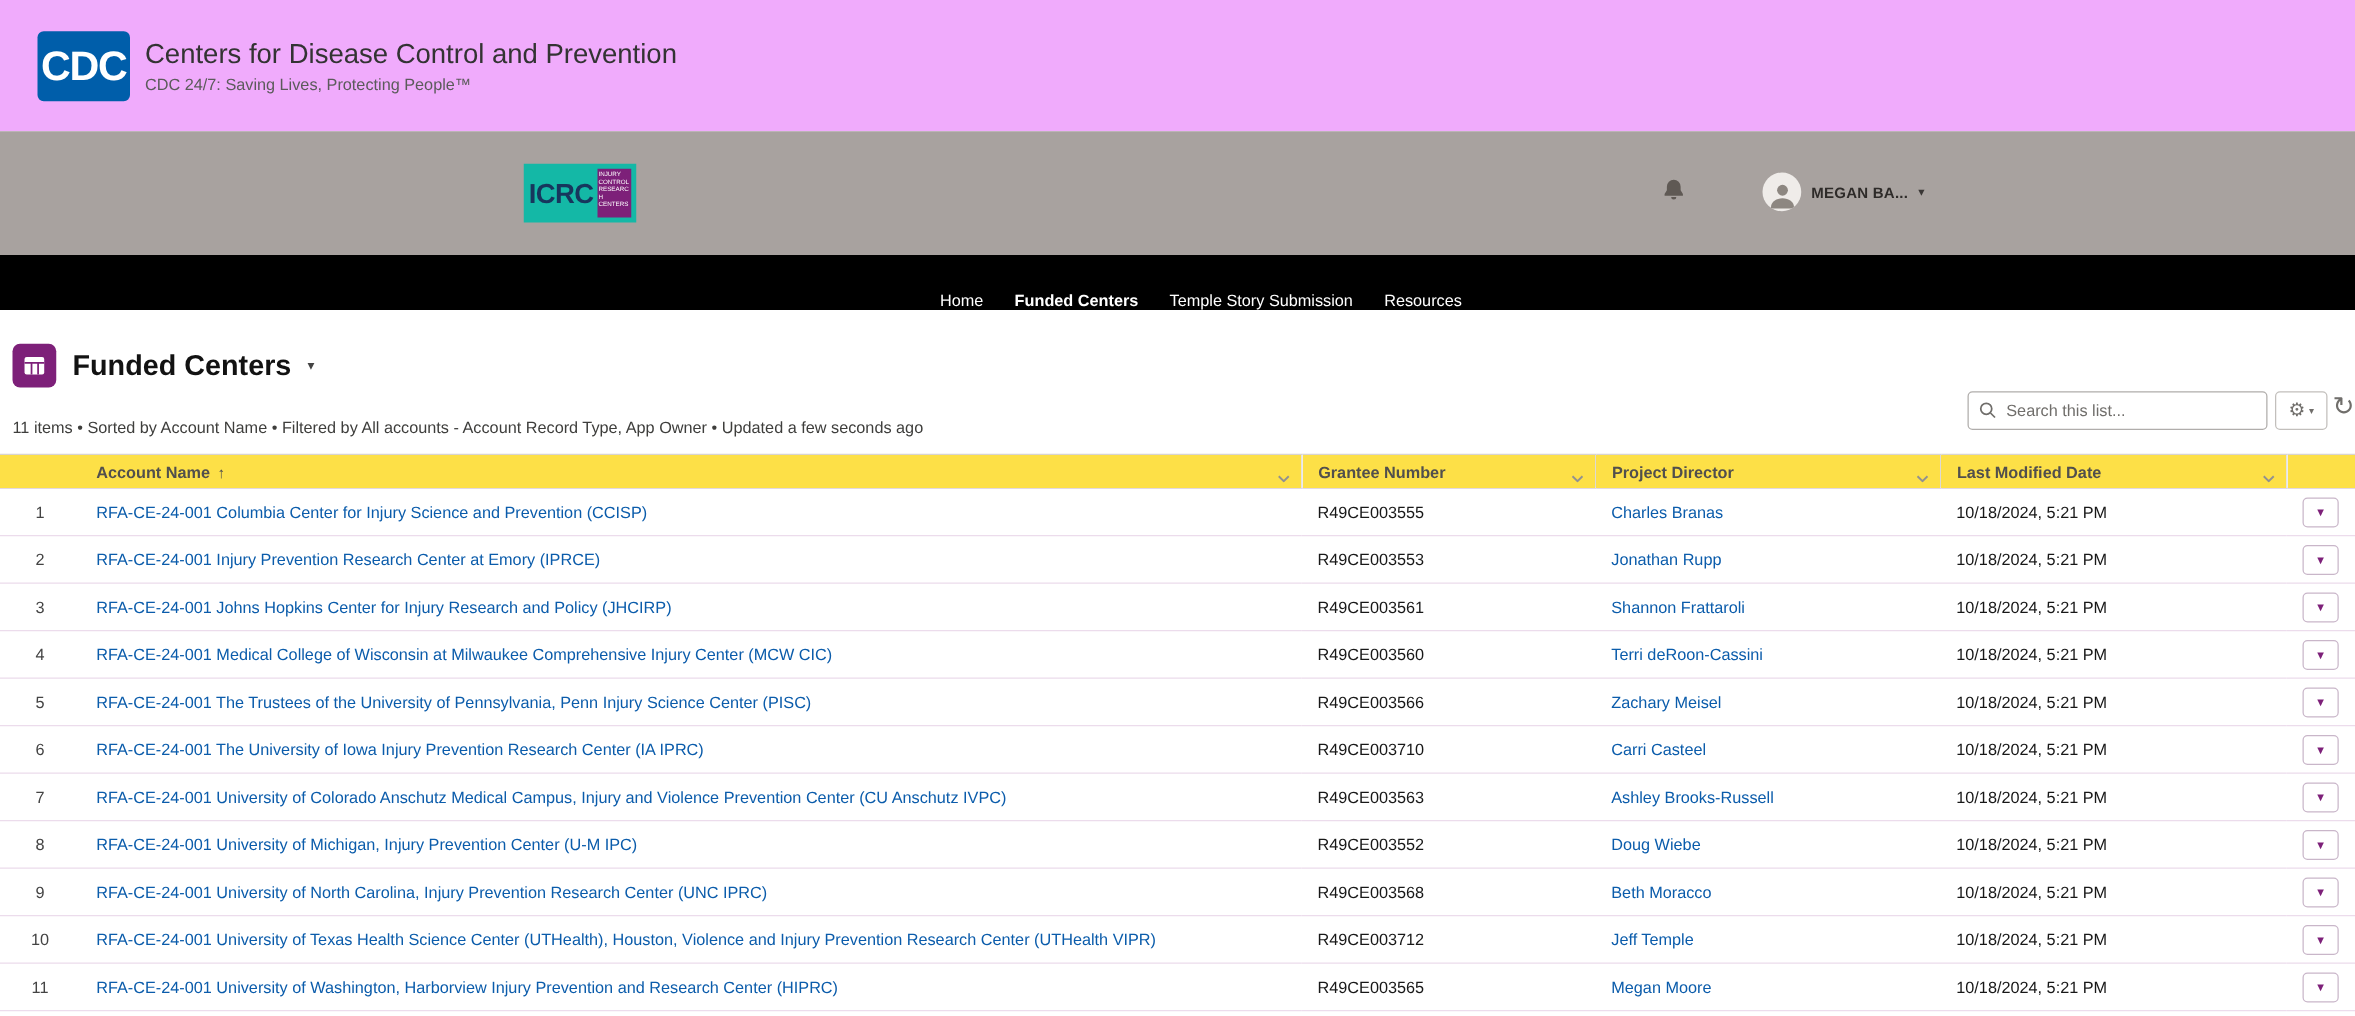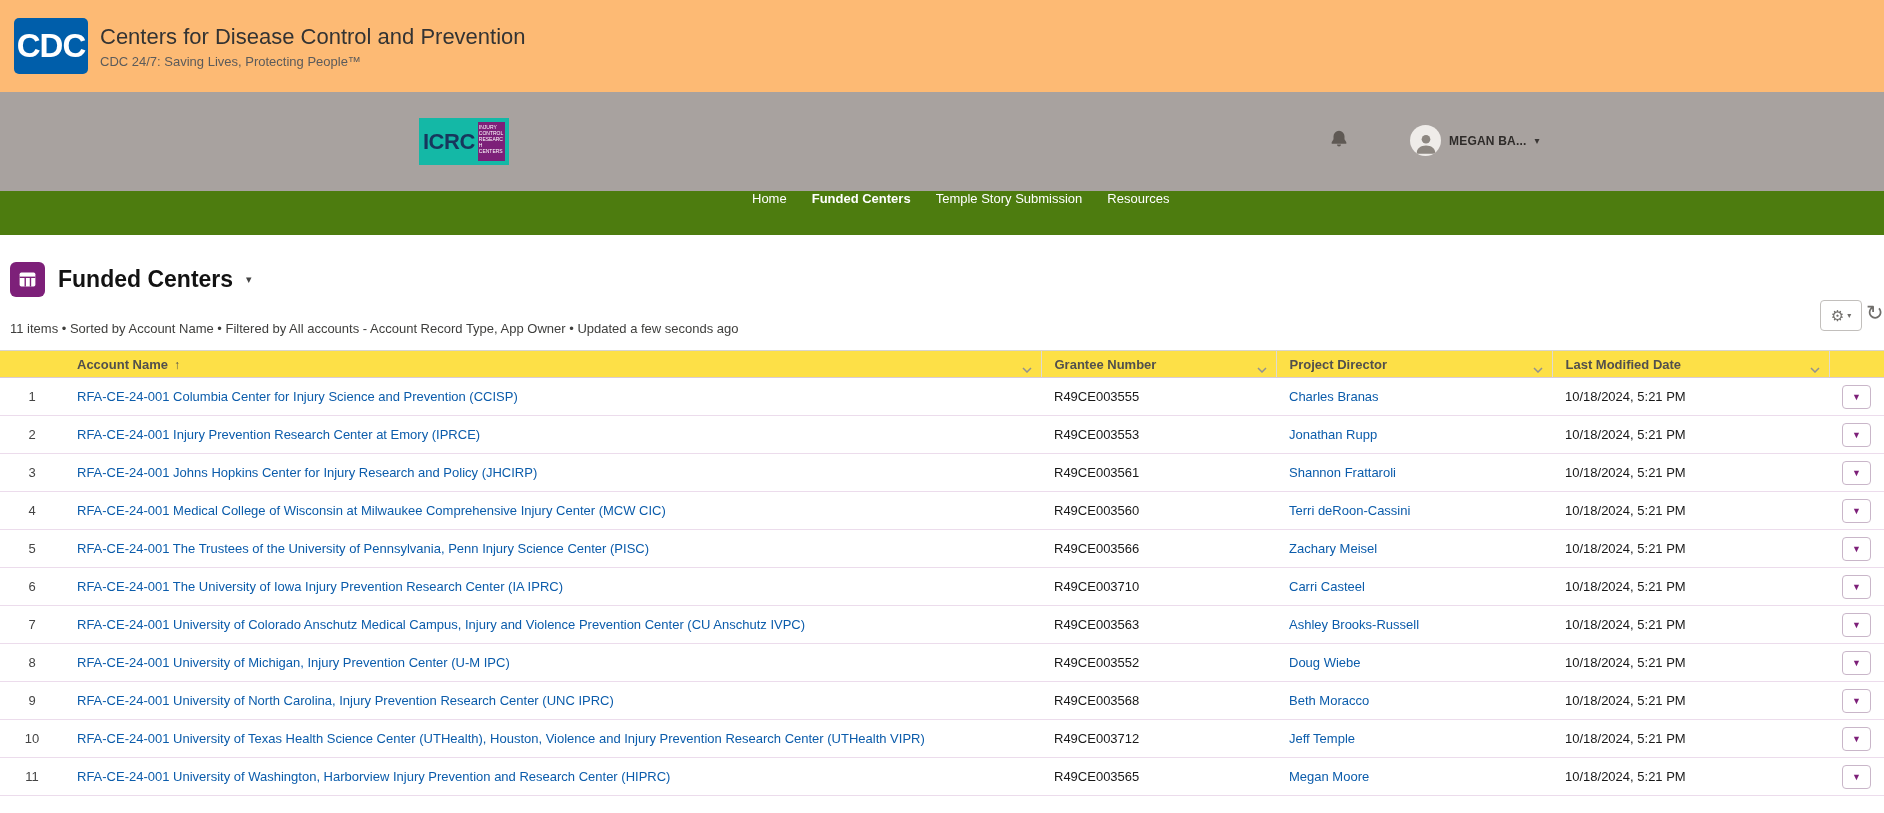--- a/index.html
+++ b/index.html
@@ -2,21 +2,21 @@
 <html><head>
 <meta charset="utf-8">
 <style>
   * { box-sizing: border-box; margin: 0; padding: 0; }
   html, body {
     width: 1884px; height: 813px; overflow: hidden;
     background: #fff; font-family: "Liberation Sans", sans-serif;
   }
 
   
-  .cdc-header { height: 92px; background: #fdba74; display: flex; align-items: center; padding-left: 14px; }
+  .cdc-header { height: 105px; background: #f0abfc; display: flex; align-items: center; padding-left: 30px; }
   .cdc-logo {
     width: 74px; height: 56px; background: #005eaa; border-radius: 5px;
     color: #fff; font-weight: bold; font-size: 33px; letter-spacing: -1px;
     display: flex; align-items: center; justify-content: center; cursor: pointer;
   }
   .cdc-header-text { margin-left: 12px; }
   .cdc-title { font-size: 22px; color: #333; }
   .cdc-tagline { font-size: 13px; color: #5b5b5b; margin-top: 4px; }
 
   
@@ -44,21 +44,21 @@
   .bell-btn { position: absolute; left: 1328px; top: 37px; cursor: pointer; background: none; border: none; }
   .user-menu { position: absolute; left: 1410px; top: 33px; display: flex; align-items: center; gap: 8px; cursor: pointer; }
   .avatar {
     width: 31px; height: 31px; border-radius: 50%; background: #efece9;
     display: flex; align-items: flex-end; justify-content: center; overflow: hidden;
   }
   .user-name { font-size: 12px; font-weight: bold; color: #2e2b29; letter-spacing: .2px; }
   .user-caret { font-size: 10px; color: #3a3735; }
 
   
-  .nav-bar { height: 44px; background: #4d7c0f; display: flex; align-items: flex-start; gap: 25px; padding-left: 752px; }
+  .nav-bar { height: 44px; background: #000000; display: flex; align-items: flex-end; gap: 25px; padding-left: 752px; }
   .nav-item { color: #fff; font-size: 13px; cursor: pointer; white-space: nowrap; }
   .nav-item.active { font-weight: bold; }
 
   
   .main { position: relative; height: 586px; background: #fff; }
   .list-title-row { position: absolute; left: 10px; top: 27px; display: flex; align-items: center; }
   .object-icon {
     width: 35px; height: 35px; border-radius: 6px; background: #7d2079;
     display: flex; align-items: center; justify-content: center;
   }
@@ -166,20 +166,29 @@
         <line x1="9.4" y1="9.5" x2="9.4" y2="20" stroke="#7d2079" stroke-width="1.6"></line>
         <line x1="15.4" y1="9.5" x2="15.4" y2="20" stroke="#7d2079" stroke-width="1.6"></line>
       </svg>
     </span>
     <span class="list-title">Funded Centers</span>
     <span class="title-caret">▾</span>
   </div>
 
   <div class="list-summary">11 items • Sorted by Account Name • Filtered by All accounts - Account Record Type, App Owner • Updated a few seconds ago</div>
 
+  <div class="list-search">
+    <input type="text" placeholder="Search this list..." style="">
+    <span class="mag">
+      <svg width="14" height="14" viewBox="0 0 14 14">
+        <circle cx="6" cy="6" r="4.4" fill="none" stroke="#706e6b" stroke-width="1.4"></circle>
+        <line x1="9.4" y1="9.4" x2="13" y2="13" stroke="#706e6b" stroke-width="1.4"></line>
+      </svg>
+    </span>
+  </div>
 
   <button class="gear-btn">
     <span class="gear-glyph">⚙</span>
     <span class="gear-caret">▾</span>
   </button>
   <button class="refresh-btn">
     <span>↻</span>
   </button>
 
   <table class="records-table">

